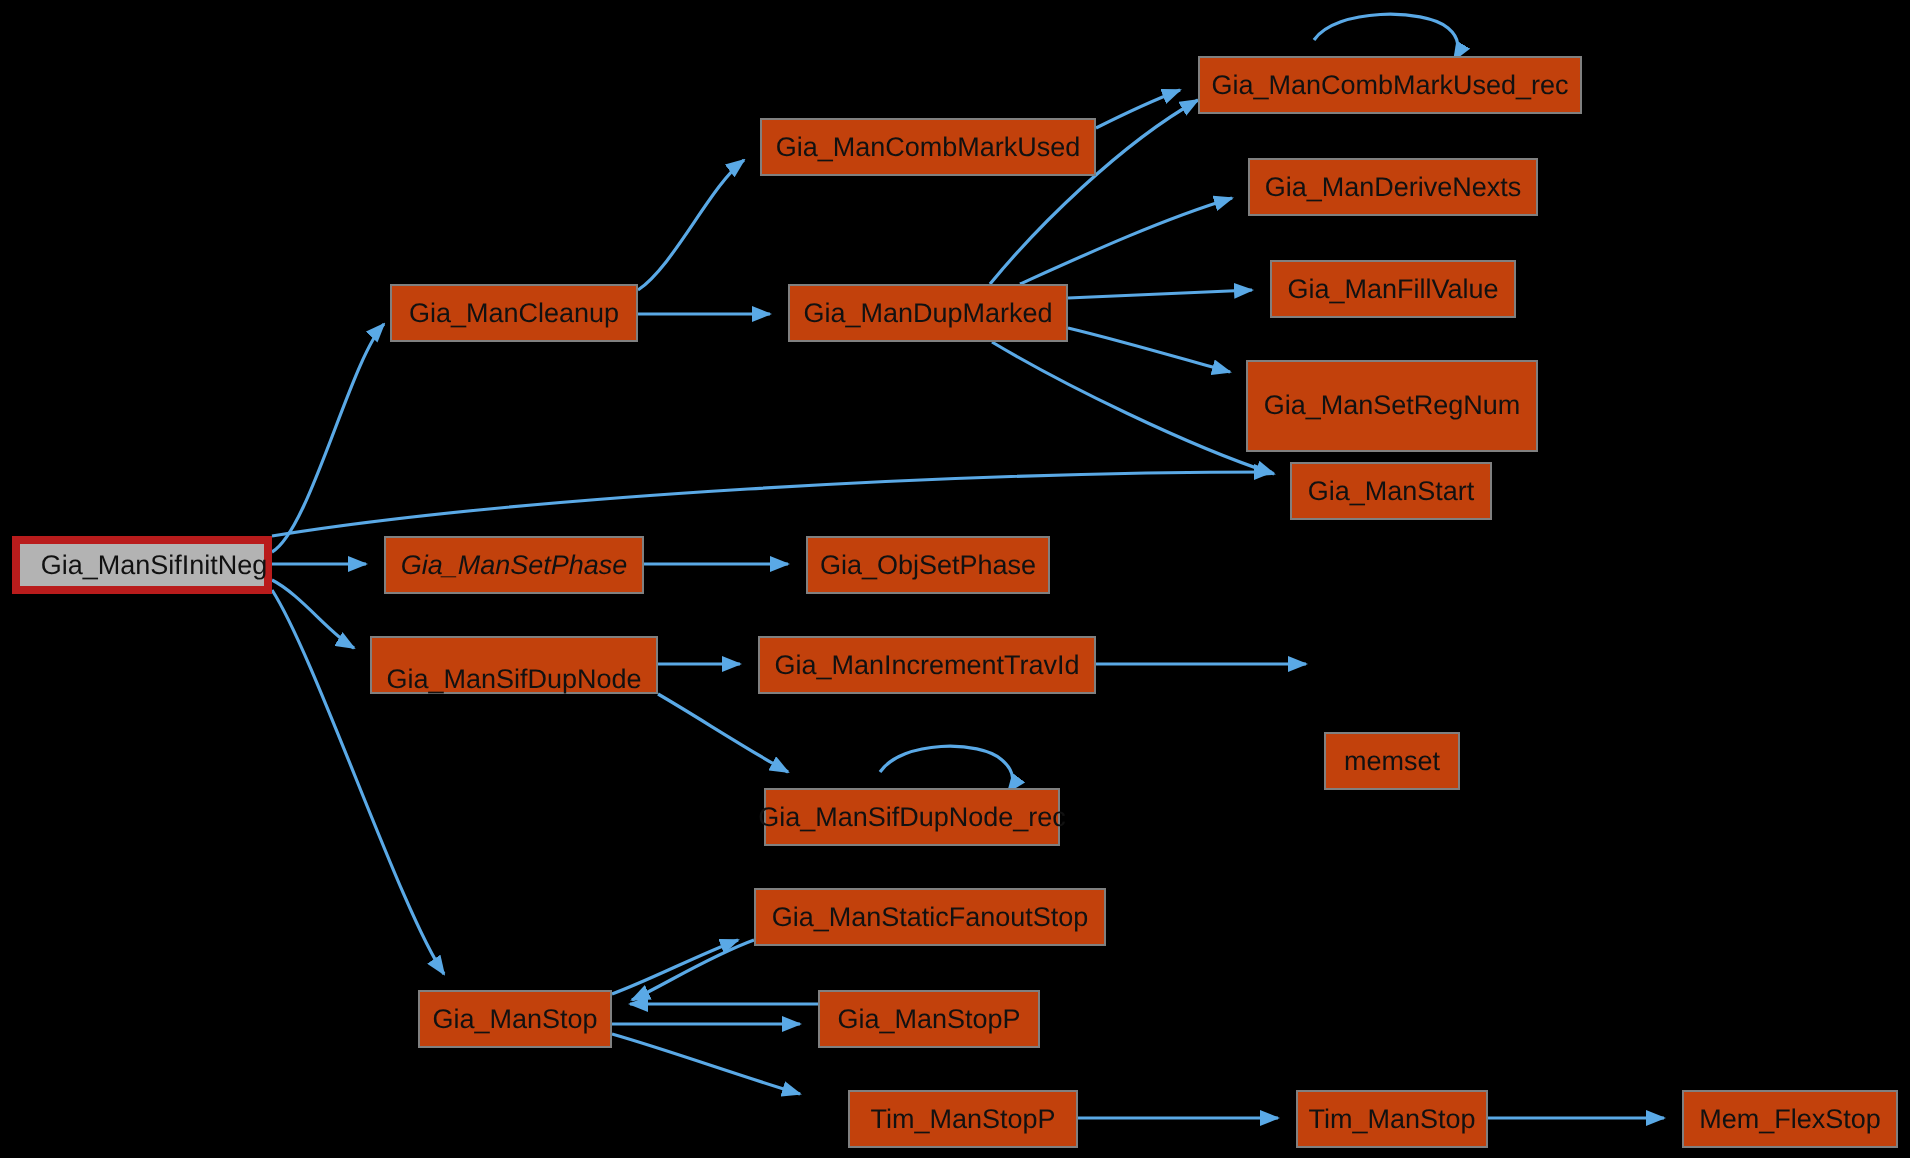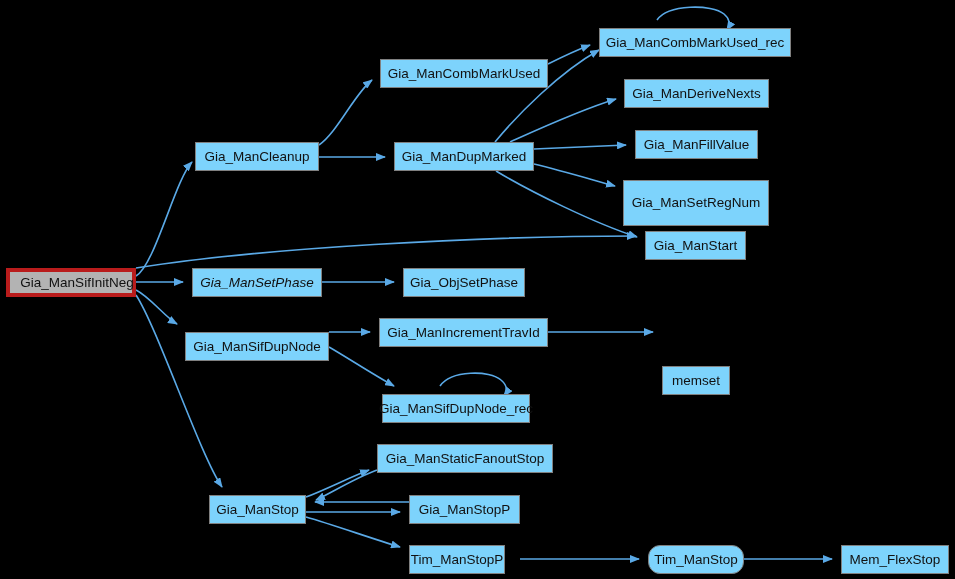--- a/index.html
+++ b/index.html
@@ -11,21 +11,21 @@
     overflow:hidden;
     font-family:"Liberation Sans", sans-serif;
   }
   #edges{position:absolute;left:0;top:0;width:955px;height:579px;}
   .node{
     position:absolute;
     box-sizing:border-box;
     display:flex;
     align-items:center;
     justify-content:center;
-    background:#7dd3fc;
+    background:#c2410c;
     border:1px solid #808080;
     color:#111111;
     font-size:13.5px;
     line-height:1;
     white-space:nowrap;
     letter-spacing:0px;
   }
   .node.highlight{
     background:#b3b3b3;
     border:4px solid #b91c1c;
@@ -74,21 +74,21 @@
   <div id="node-group">
       <div class="node highlight" style="left: 6px; top: 268px; width: 130px; height: 29px;">
         <span>Gia_ManSifInitNeg</span>
       </div>
       <div class="node" style="left: 195px; top: 142px; width: 124px; height: 29px;">
         <span>Gia_ManCleanup</span>
       </div>
       <div class="node" style="left: 192px; top: 268px; width: 130px; height: 29px; font-style: italic;">
         <span>Gia_ManSetPhase</span>
       </div>
-      <div class="node" style="left: 185px; top: 332px; width: 144px; height: 29px;">
+      <div class="node" style="left: 185px; top: 318px; width: 144px; height: 29px; align-items: flex-end;">
         <span>Gia_ManSifDupNode</span>
       </div>
       <div class="node" style="left: 209px; top: 495px; width: 97px; height: 29px;">
         <span>Gia_ManStop</span>
       </div>
       <div class="node" style="left: 380px; top: 59px; width: 168px; height: 29px;">
         <span>Gia_ManCombMarkUsed</span>
       </div>
       <div class="node" style="left: 394px; top: 142px; width: 140px; height: 29px;">
         <span>Gia_ManDupMarked</span>
@@ -101,41 +101,41 @@
       </div>
       <div class="node" style="left: 382px; top: 394px; width: 148px; height: 29px;">
         <span>Gia_ManSifDupNode_rec</span>
       </div>
       <div class="node" style="left: 377px; top: 444px; width: 176px; height: 29px;">
         <span>Gia_ManStaticFanoutStop</span>
       </div>
       <div class="node" style="left: 409px; top: 495px; width: 111px; height: 29px;">
         <span>Gia_ManStopP</span>
       </div>
-      <div class="node" style="left: 409px; top: 545px; width: 96px; height: 29px;">
+      <div class="node" style="left: 424px; top: 545px; width: 115px; height: 29px;">
         <span>Tim_ManStopP</span>
       </div>
       <div class="node" style="left: 599px; top: 28px; width: 192px; height: 29px;">
         <span>Gia_ManCombMarkUsed_rec</span>
       </div>
       <div class="node" style="left: 624px; top: 79px; width: 145px; height: 29px;">
         <span>Gia_ManDeriveNexts</span>
       </div>
       <div class="node" style="left: 635px; top: 130px; width: 123px; height: 29px;">
         <span>Gia_ManFillValue</span>
       </div>
       <div class="node" style="left: 623px; top: 180px; width: 146px; height: 46px;">
         <span>Gia_ManSetRegNum</span>
       </div>
       <div class="node" style="left: 645px; top: 231px; width: 101px; height: 29px;">
         <span>Gia_ManStart</span>
       </div>
       <div class="node" style="left: 662px; top: 318px; width: 68px; height: 29px; margin-top: 48px;">
         <span>memset</span>
       </div>
-      <div class="node" style="left: 648px; top: 545px; width: 96px; height: 29px; border-radius: 12px;">
+      <div class="node" style="left: 648px; top: 545px; width: 96px; height: 29px;">
         <span>Tim_ManStop</span>
       </div>
       <div class="node" style="left: 841px; top: 545px; width: 108px; height: 29px;">
         <span>Mem_FlexStop</span>
       </div>
     </div>
 </div>
 
 </body></html>

